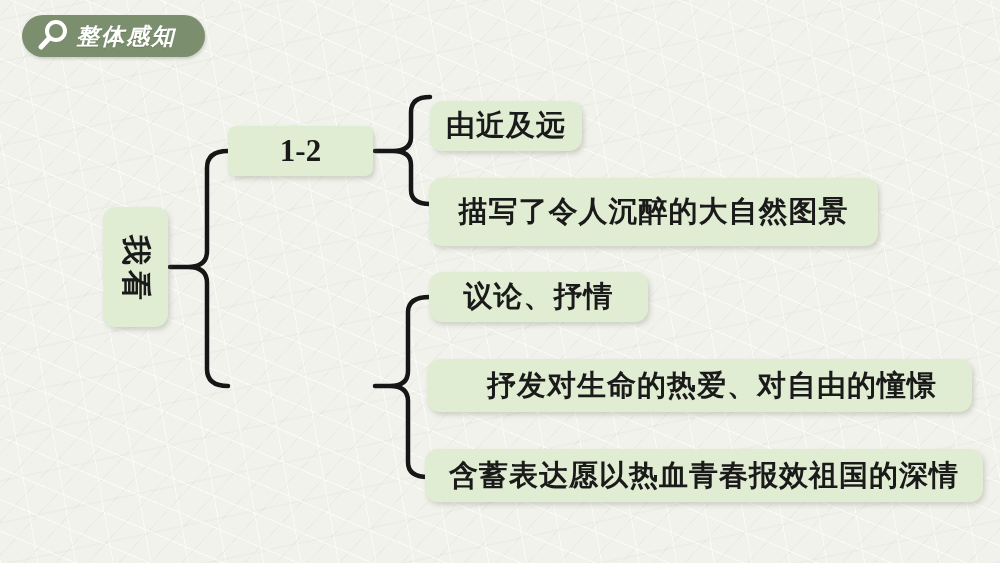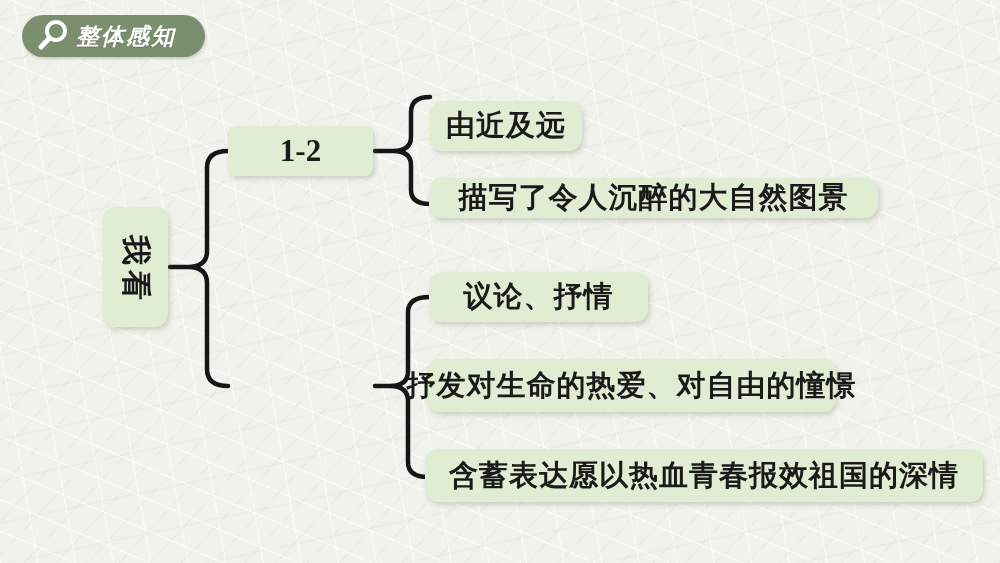--- a/index.html
+++ b/index.html
@@ -49,23 +49,23 @@
   }
   .node.range{
     width:145px;height:50px;
     font-family:"Liberation Serif","DejaVu Serif",serif;
     font-size:31px;font-weight:700;
   }
   .node.range.r12{left:228px;top:126px;border-radius:8px;}
   .node.range.r35{left:228px;top:361px;}
   .node.leaf{font-size:29px;font-weight:700;letter-spacing:1px;}
   .leaf.l1{left:430px;top:73px;width:152px;height:50px;margin-top:28px;}
-  .leaf.l2{left:429px;top:178px;width:449px;height:40px;}
+  .leaf.l2{left:429px;top:178px;width:449px;height:68px;}
   .leaf.l3{left:429px;top:272px;width:219px;height:50px;}
-  .leaf.l4{left:427px;top:359px;width:409px;height:53px;}
+  .leaf.l4{left:427px;top:359px;width:520px;height:53px;padding-left:25px;}
   .leaf.l5{left:425px;top:449px;width:558px;height:53px;}
 </style>
 </head>
 <body>
 
 <div class="slide">
 
   <svg class="connectors" viewBox="0 0 1000 563" xmlns="http://www.w3.org/2000/svg">
     <path d="M170,267 H188 M228,151 Q207,151 207,168 V251 Q207,267 188,267 Q207,267 207,283 V369 Q207,386 228,386"></path>
     <path d="M375,151 H393 M430,97 Q411,97 411,112 V137 Q411,151 393,151 Q411,151 411,165 V190 Q411,204 430,204"></path>

